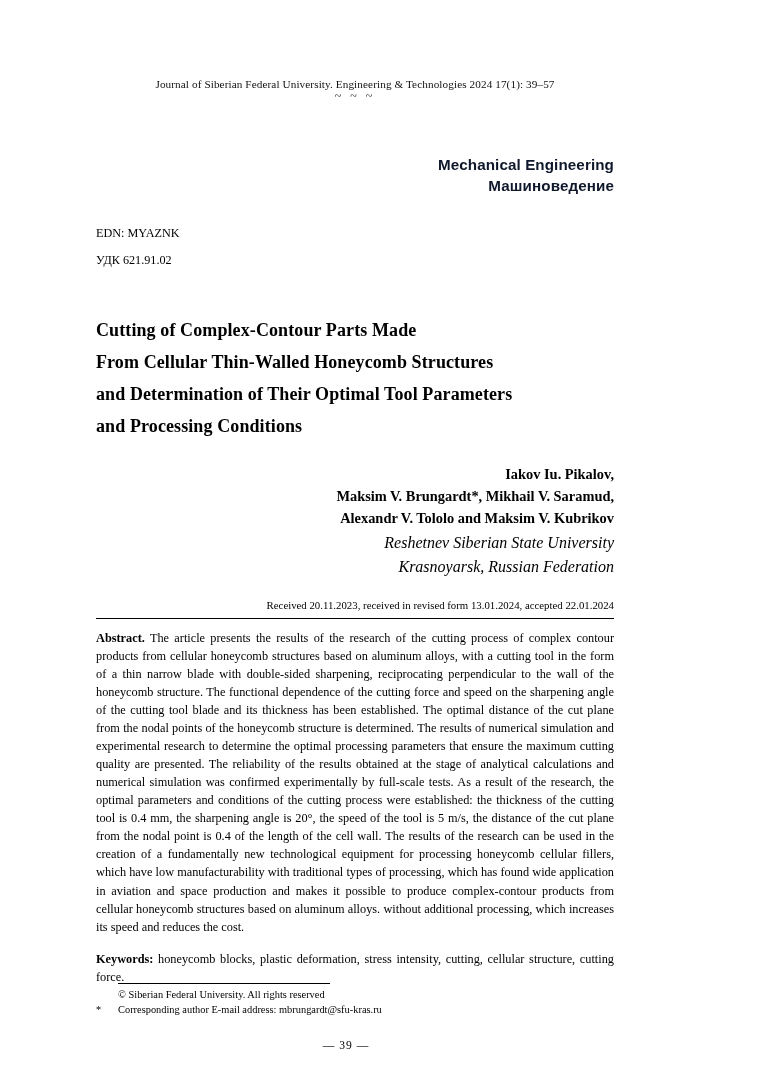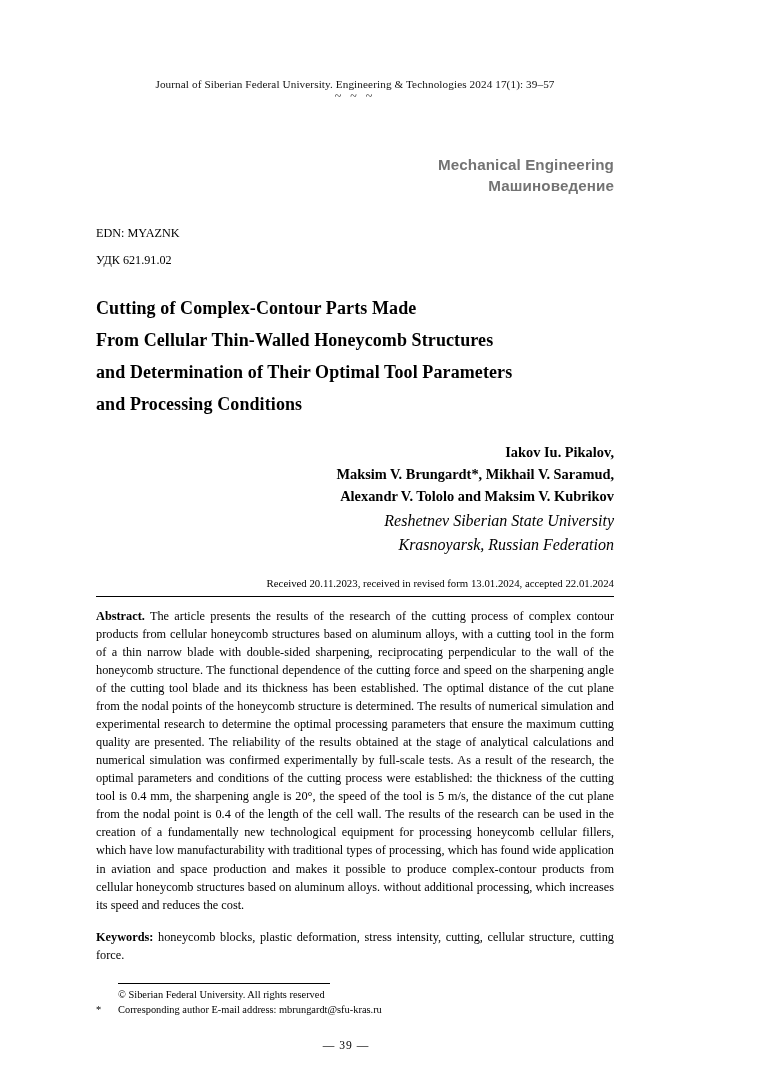--- a/index.html
+++ b/index.html
@@ -32,37 +32,37 @@
     text-align: center;
     font-size: 12px;
     letter-spacing: 3px;
     color: #222;
     margin: -2px 0 0 0;
     line-height: 1.1;
   }
   .section-heading {
     margin-top: 52px;
     text-align: right;
-    color: #737373;
+    color: #0f172a;
     font-family: "Liberation Sans", sans-serif;
     font-size: 15.2px;
     font-weight: 600;
     line-height: 1.35;
     letter-spacing: 0.1px;
   }
   .edn {
     margin-top: 30px;
     font-size: 12.2px;
   }
   .udk {
     margin-top: 12px;
     font-size: 12.2px;
   }
   .title {
-    margin-top: 24px;
+    margin-top: 46px;
     font-size: 18px;
     font-weight: bold;
     line-height: 1.78;
     letter-spacing: 0.1px;
   }
   .authors {
     margin-top: 22px;
     text-align: right;
     font-size: 14.4px;
     font-weight: bold;

